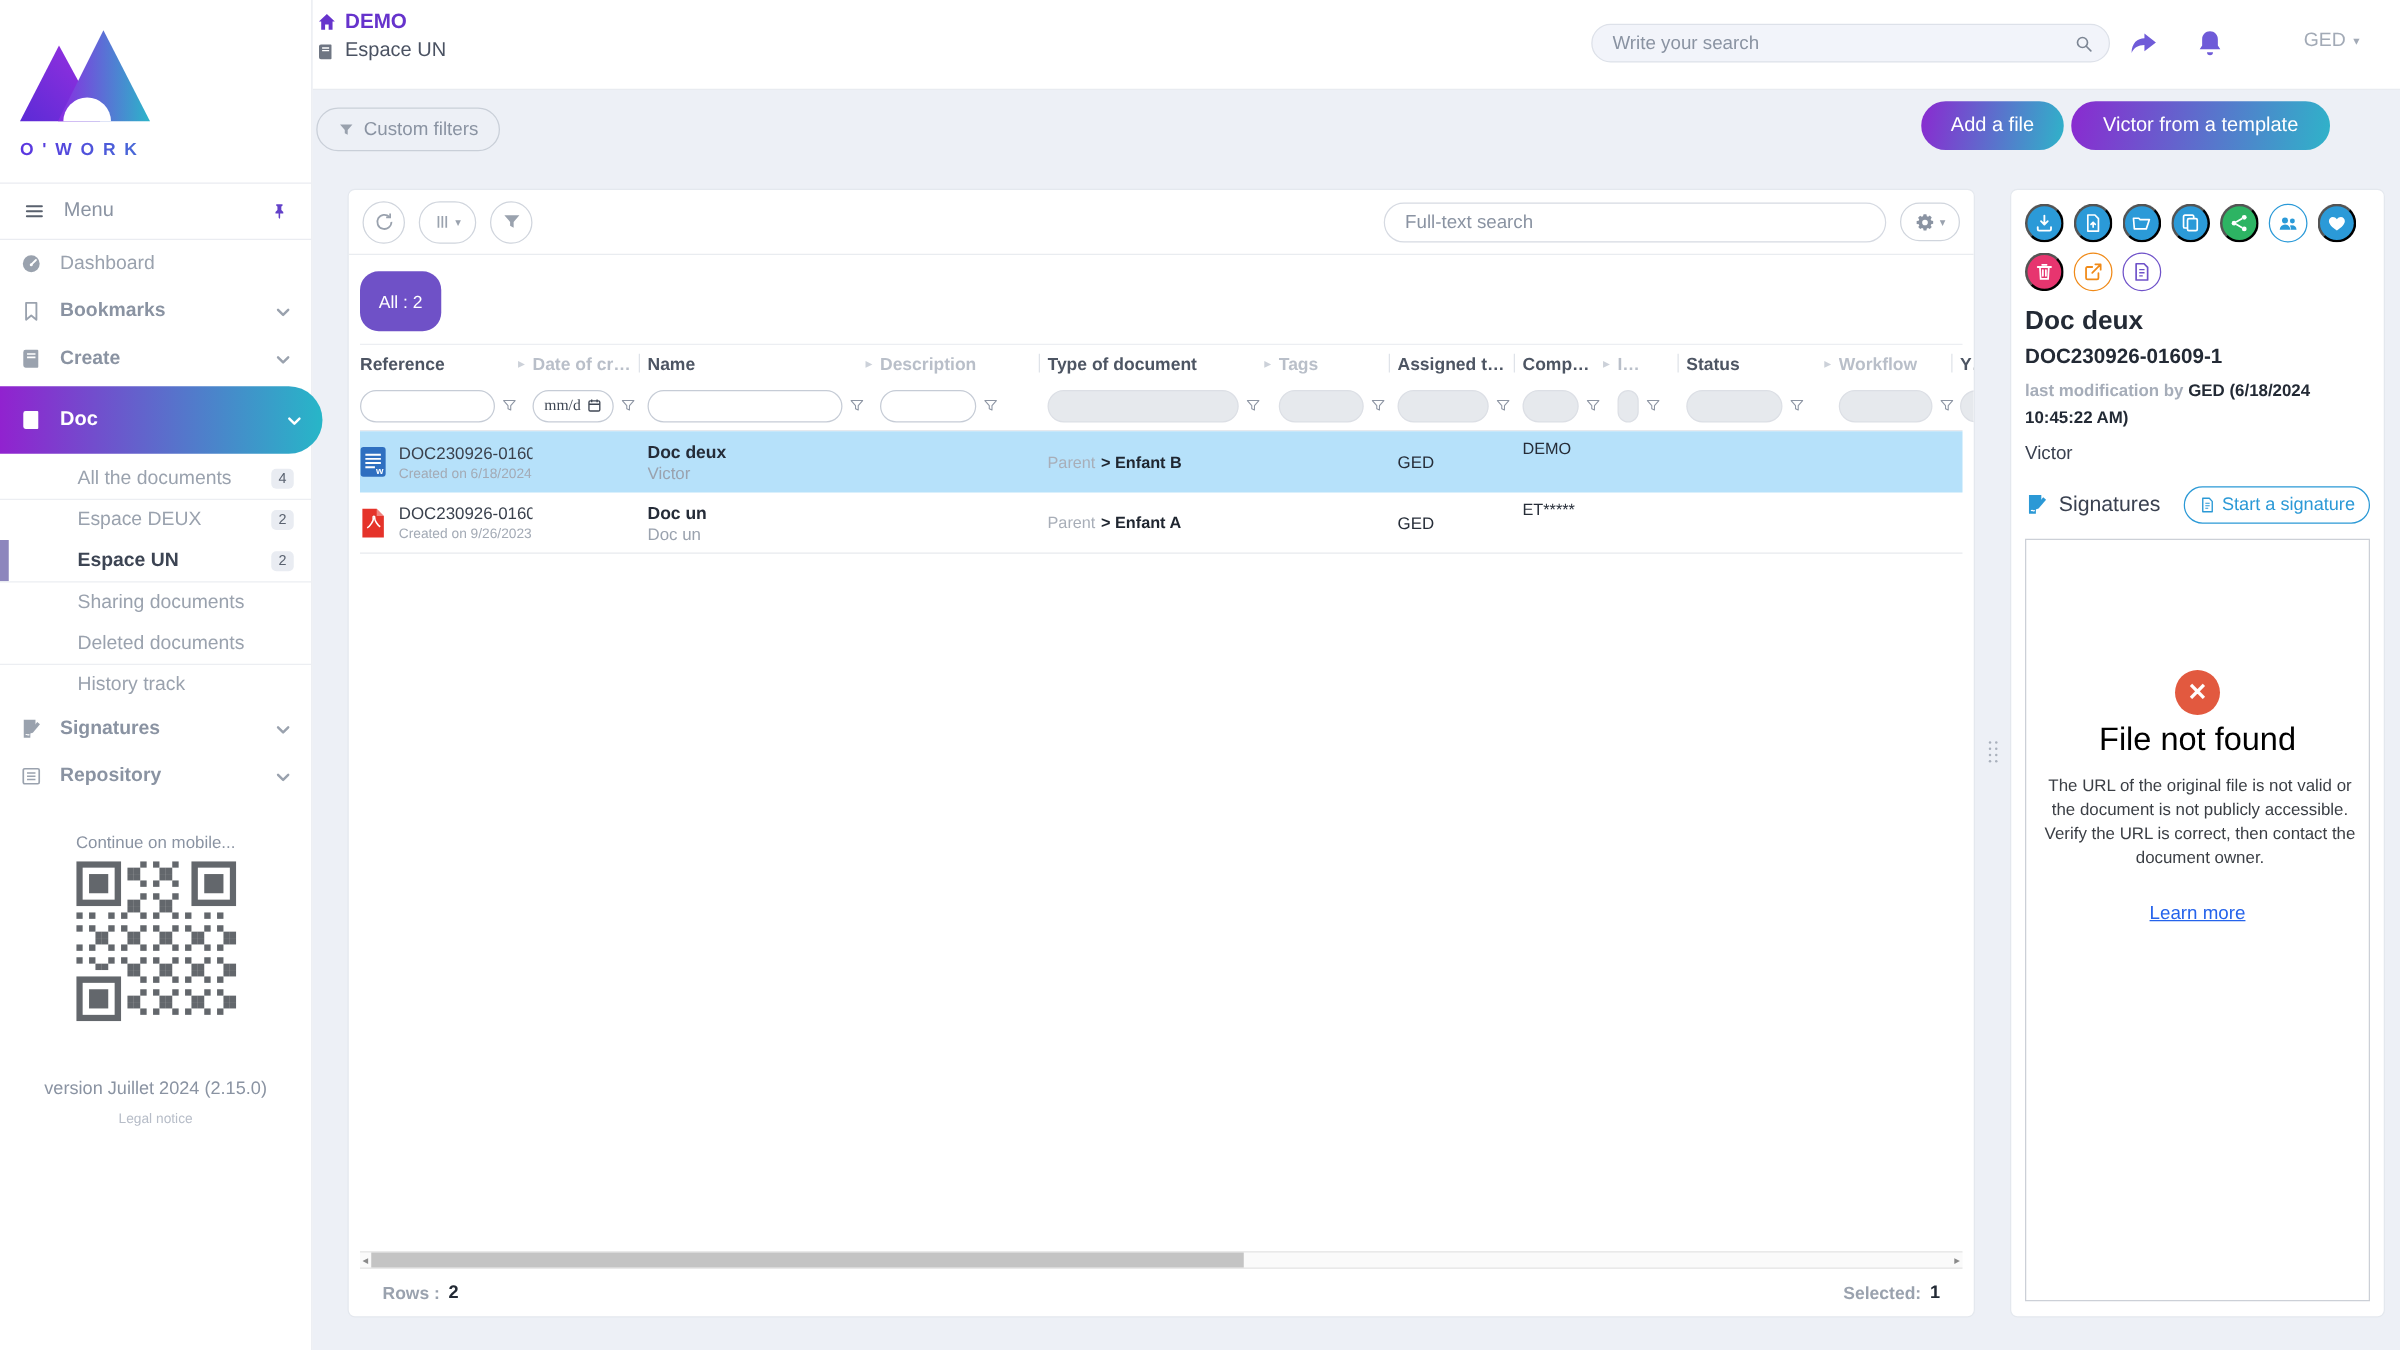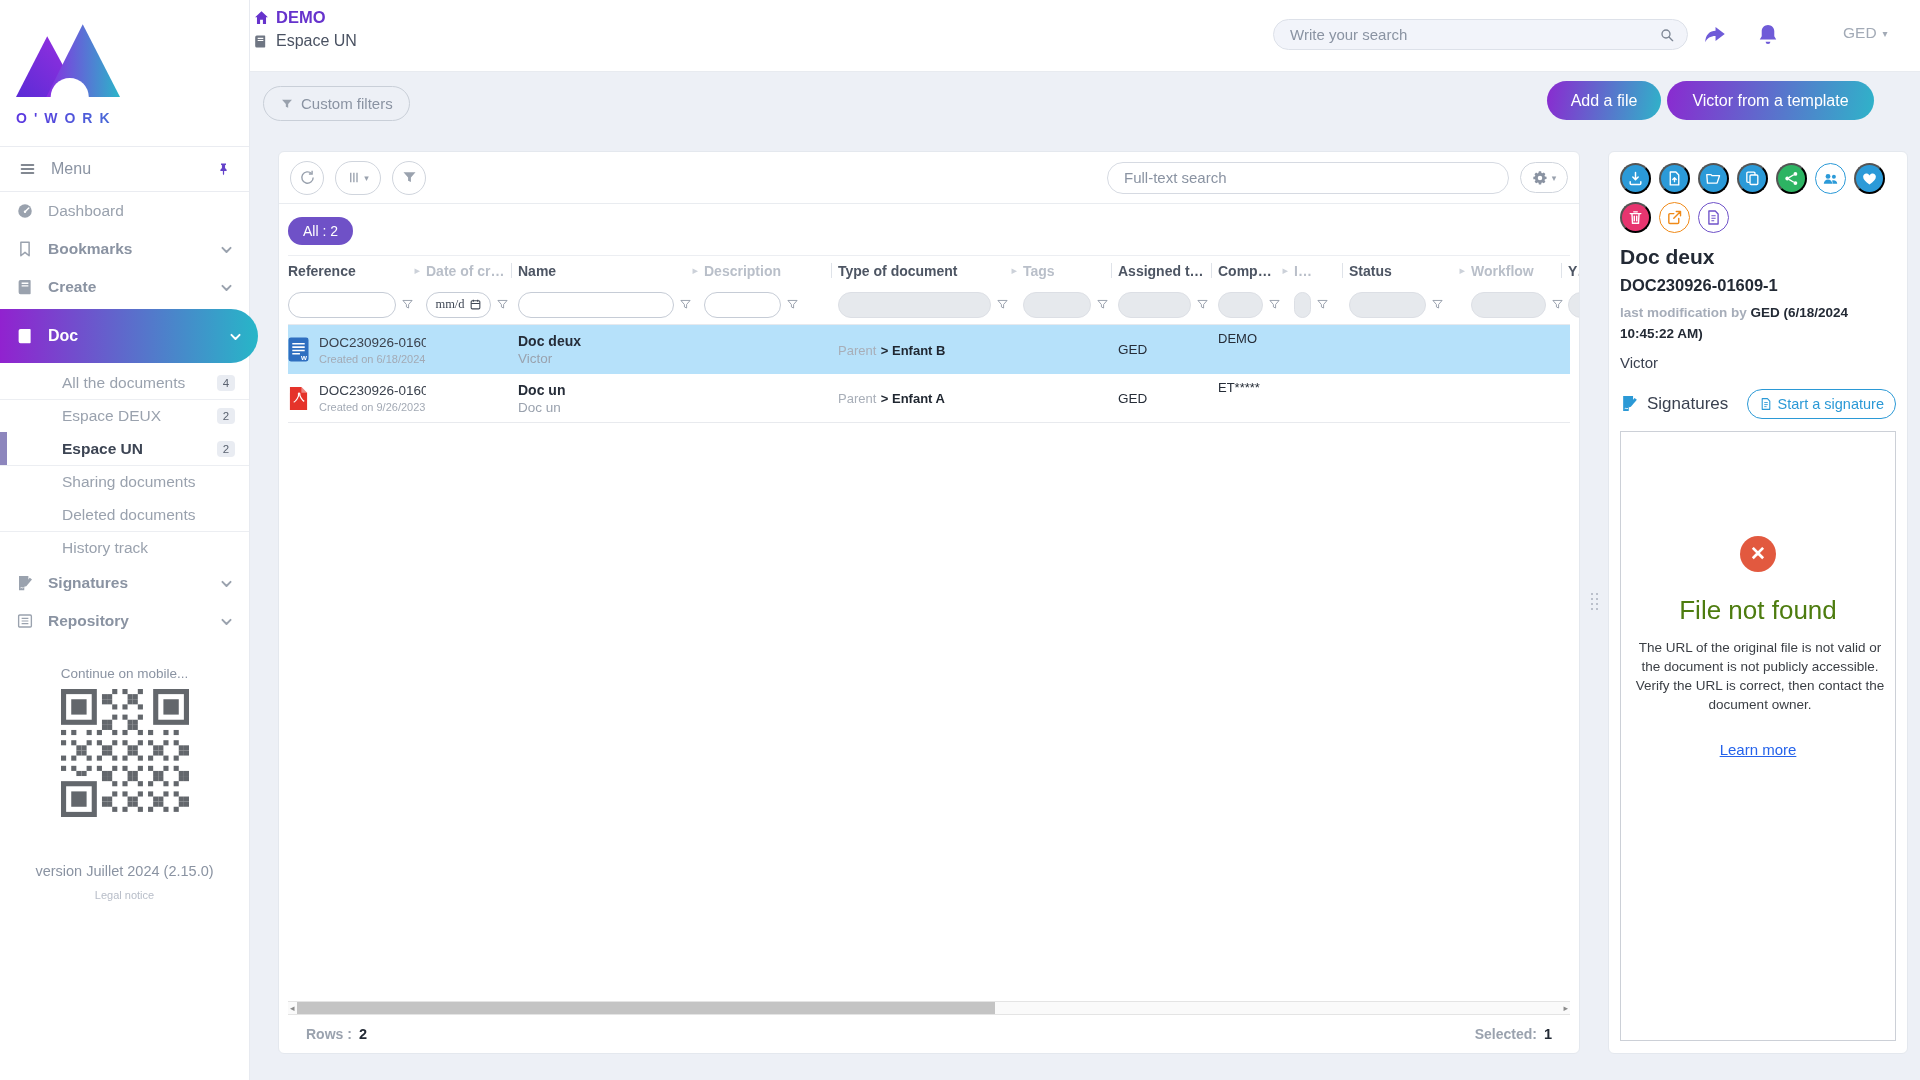--- a/index.html
+++ b/index.html
@@ -46,21 +46,21 @@
 .top-search input{flex:1;border:0;background:transparent;outline:none;font-size:15px;color:#4a5262;font-family:inherit}
 .top-search input::placeholder{color:#8a93a2}
 .top-search .ic{width:16px;height:16px;color:#7d8694}
 .tb-ic{position:absolute;top:22px;width:26px;height:26px;color:#6f5bd8;cursor:pointer}
 .share-pos{left:1452px}
 .bell-pos{left:1505px}
 .user-menu{position:absolute;left:1593px;top:24px;display:flex;align-items:center;gap:6px;color:#a2aab6;font-size:15.5px;cursor:pointer}
 .caret{font-size:10px;color:#a2aab6}
 
 
-.actionbar{position:absolute;left:250px;top:72px;right:0;height:76px}
+.actionbar{position:absolute;left:240px;top:72px;right:0;height:76px}
 .custom-filters{position:absolute;left:13px;top:14px;height:35px;padding:0 16px;border:1px solid #c9cfd8;border-radius:18px;background:transparent;display:flex;align-items:center;gap:7px;color:#8a93a2;font-size:15px;cursor:pointer}
 .custom-filters .ic{width:14px;height:14px;color:#99a1ad}
 .grad-btn{position:absolute;top:9px;height:39px;border:0;border-radius:20px;color:#fff;font-size:16px;font-family:inherit;background:linear-gradient(100deg,#8a2ad0,#2fb3c9);cursor:pointer;padding:0 22px}
 .btn-add{left:1297px;width:114px}
 .btn-create{left:1417px;width:207px}
 
 
 .card{position:absolute;left:278px;top:151px;width:1302px;height:903px;background:#fff;border:1px solid #e4e8ee;border-radius:6px;display:flex;flex-direction:column;overflow:hidden}
 .toolbar{height:52px;display:flex;align-items:center;padding:0 11px;border-bottom:1px solid #e9ecf0;gap:11px}
 .round-btn{width:34px;height:34px;border-radius:17px;border:1px solid #d0d5dd;background:#fff;display:flex;align-items:center;justify-content:center;color:#9aa2ae;cursor:pointer;gap:2px}
@@ -68,21 +68,21 @@
 .cols-btn{width:46px}
 .cols-btn .ic{width:15px;height:15px}
 .mini-caret{font-size:9px;color:#9aa2ae}
 .ft-search{margin-left:auto;width:402px;height:32px;border:1px solid #d6dae2;border-radius:17px;display:flex;align-items:center;padding:0 16px}
 .ft-search input{flex:1;border:0;outline:none;background:transparent;font-size:15px;color:#4a5262;font-family:inherit}
 .ft-search input::placeholder{color:#8a93a2}
 .gear-btn{width:48px;height:31px;border-radius:16px;border:1px solid #d0d5dd;background:#fff;display:flex;align-items:center;justify-content:center;gap:4px;color:#8a93a2;cursor:pointer}
 .gear-btn .ic{width:16px;height:16px}
 .table-zone{flex:1;padding:0 9px;overflow:hidden;display:flex;flex-direction:column}
 .badge-row{padding:13px 0 10px}
-.all-badge{display:inline-block;background:#6f51c7;color:#fff;font-size:14px;padding:6px 15px;border-radius:15px;cursor:pointer}
+.all-badge{display:inline-block;background:#6f51c7;color:#fff;font-size:14px;padding:16px 15px;border-radius:15px;cursor:pointer}
 .thead{display:flex;height:30px;align-items:center;border-top:1px solid #eceef2;flex-shrink:0}
 .th{display:flex;align-items:center;height:100%;flex-shrink:0}
 .th-label{flex:1;font-size:14px;font-weight:bold;color:#4d5563;white-space:nowrap;overflow:hidden}
 .th-light .th-label{color:#b9bfc9}
 .sep-arrow{color:#ccd1d9;font-size:11px;padding-right:6px}
 .sep-bar{width:1px;height:15px;background:#dfe3e9;margin-right:6px}
 .tfilter{display:flex;height:40px;align-items:center;border-bottom:1px solid #e6e9ee;flex-shrink:0}
 .tf{display:flex;align-items:center;height:100%;flex-shrink:0;gap:5px}
 .pill{height:26px;border-radius:13px;flex-shrink:0}
 .pill-white{border:1.5px solid #c6ccd6;background:#fff}
@@ -138,21 +138,21 @@
 .p-mod .gry{color:#a6adb9;font-weight:bold}
 .p-mod b{color:#232a35}
 .p-author{margin-top:9px;font-size:15px;color:#3a4150}
 .sigrow{margin-top:18px;display:flex;align-items:center}
 .sigrow .sic{width:19px;height:19px;color:#2b99d6;margin-right:8px}
 .sig-label{font-size:17px;color:#3a4150;flex:1}
 .sig-btn{height:30px;border-radius:15px;border:1.5px solid #2b99d6;background:#fff;color:#2b99d6;font-size:14.5px;font-family:inherit;display:flex;align-items:center;gap:5px;padding:0 11px;cursor:pointer}
 .sig-btn .ic{width:14px;height:14px}
 .preview{margin-top:12px;flex:1;border:1px solid #ccd0d7;background:#fff;text-align:center;padding:104px 12px 0;overflow:hidden}
 .err-icon{width:36px;height:36px;border-radius:50%;background:#e2593f;color:#fff;font-size:19px;font-weight:bold;display:flex;align-items:center;justify-content:center;margin:0 auto}
-.err-title{margin-top:23px;font-size:26px;color:#4d7c0f}
+.err-title{margin-top:4px;font-size:26px;color:#000000}
 .err-msg{margin:13px auto 0;width:254px;font-size:13.5px;line-height:1.4;color:#3b3f45}
 .err-link{display:inline-block;margin-top:27px;font-size:15px;color:#2563eb;text-decoration:underline;cursor:pointer}
 </style>
 </head>
 <body>
 
 <div class="sidebar">
   <div class="logo">
     <svg viewBox="0 0 120 90">
       <defs>

